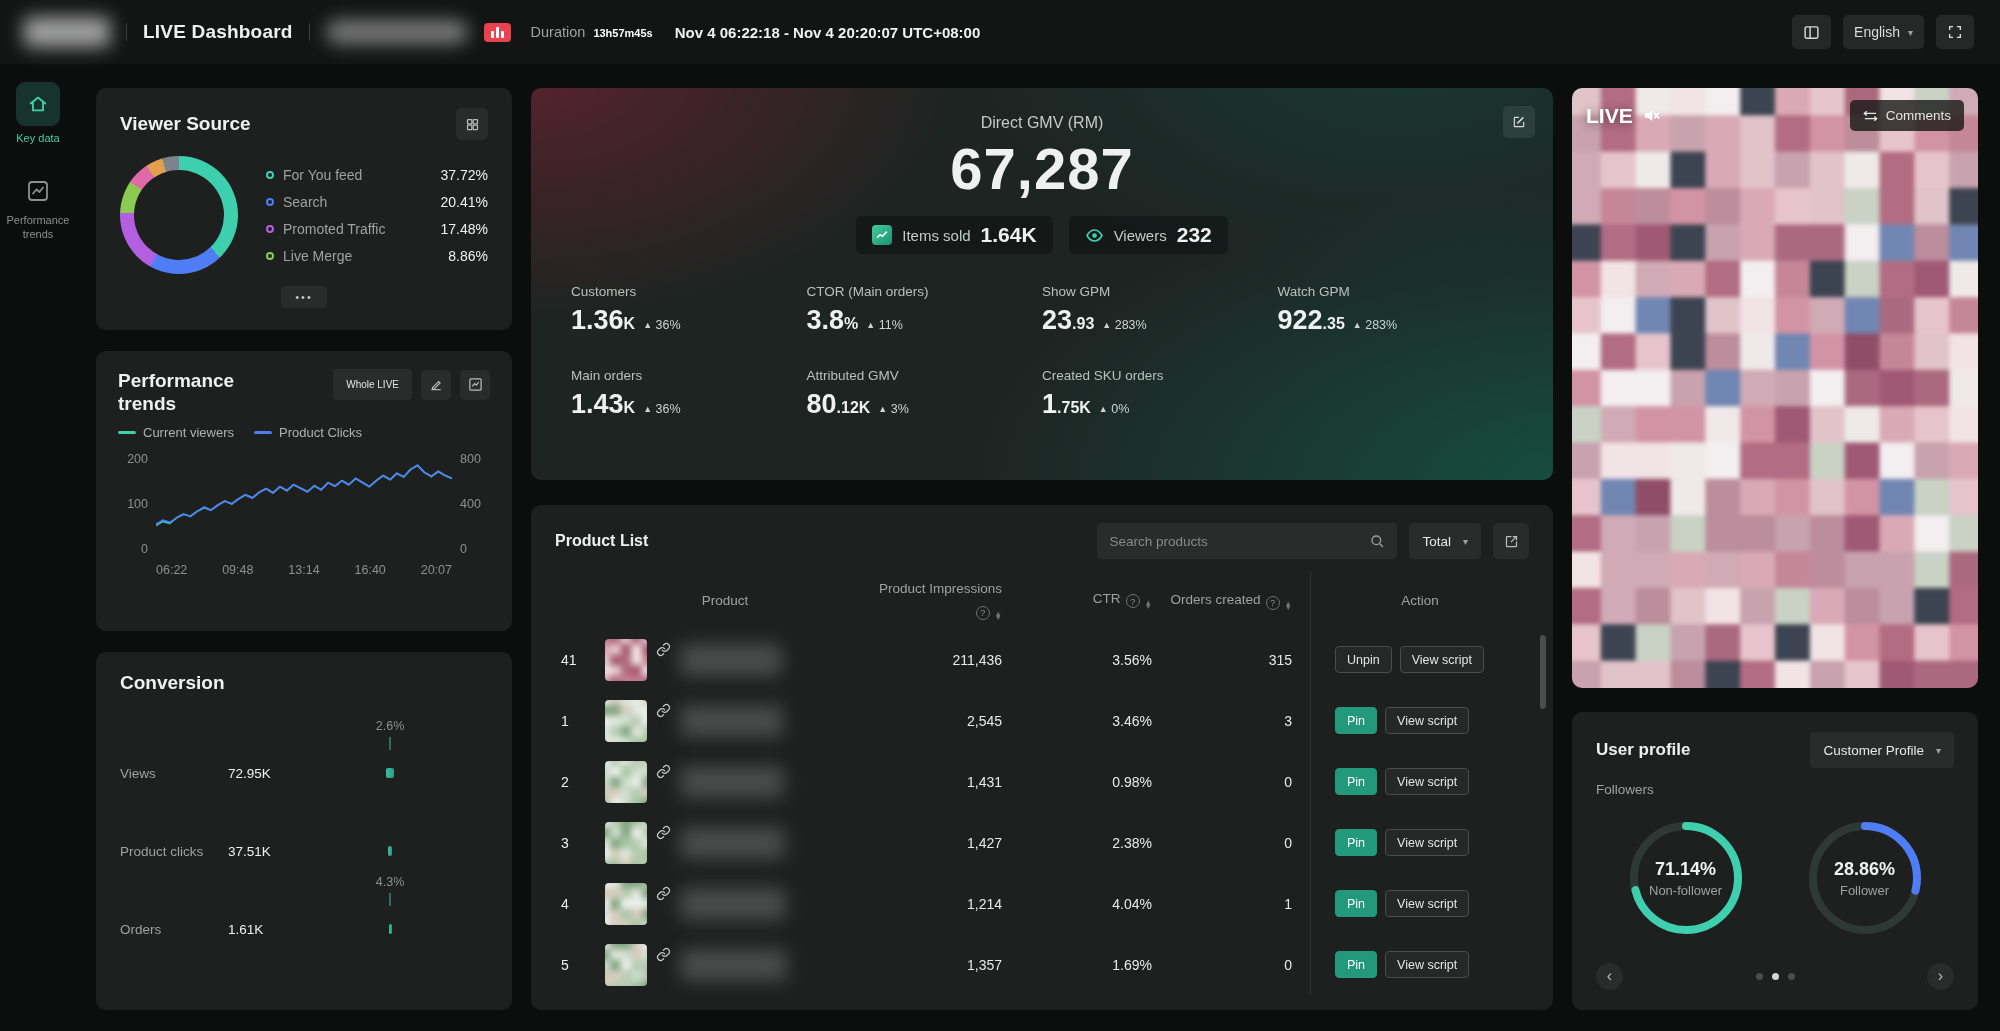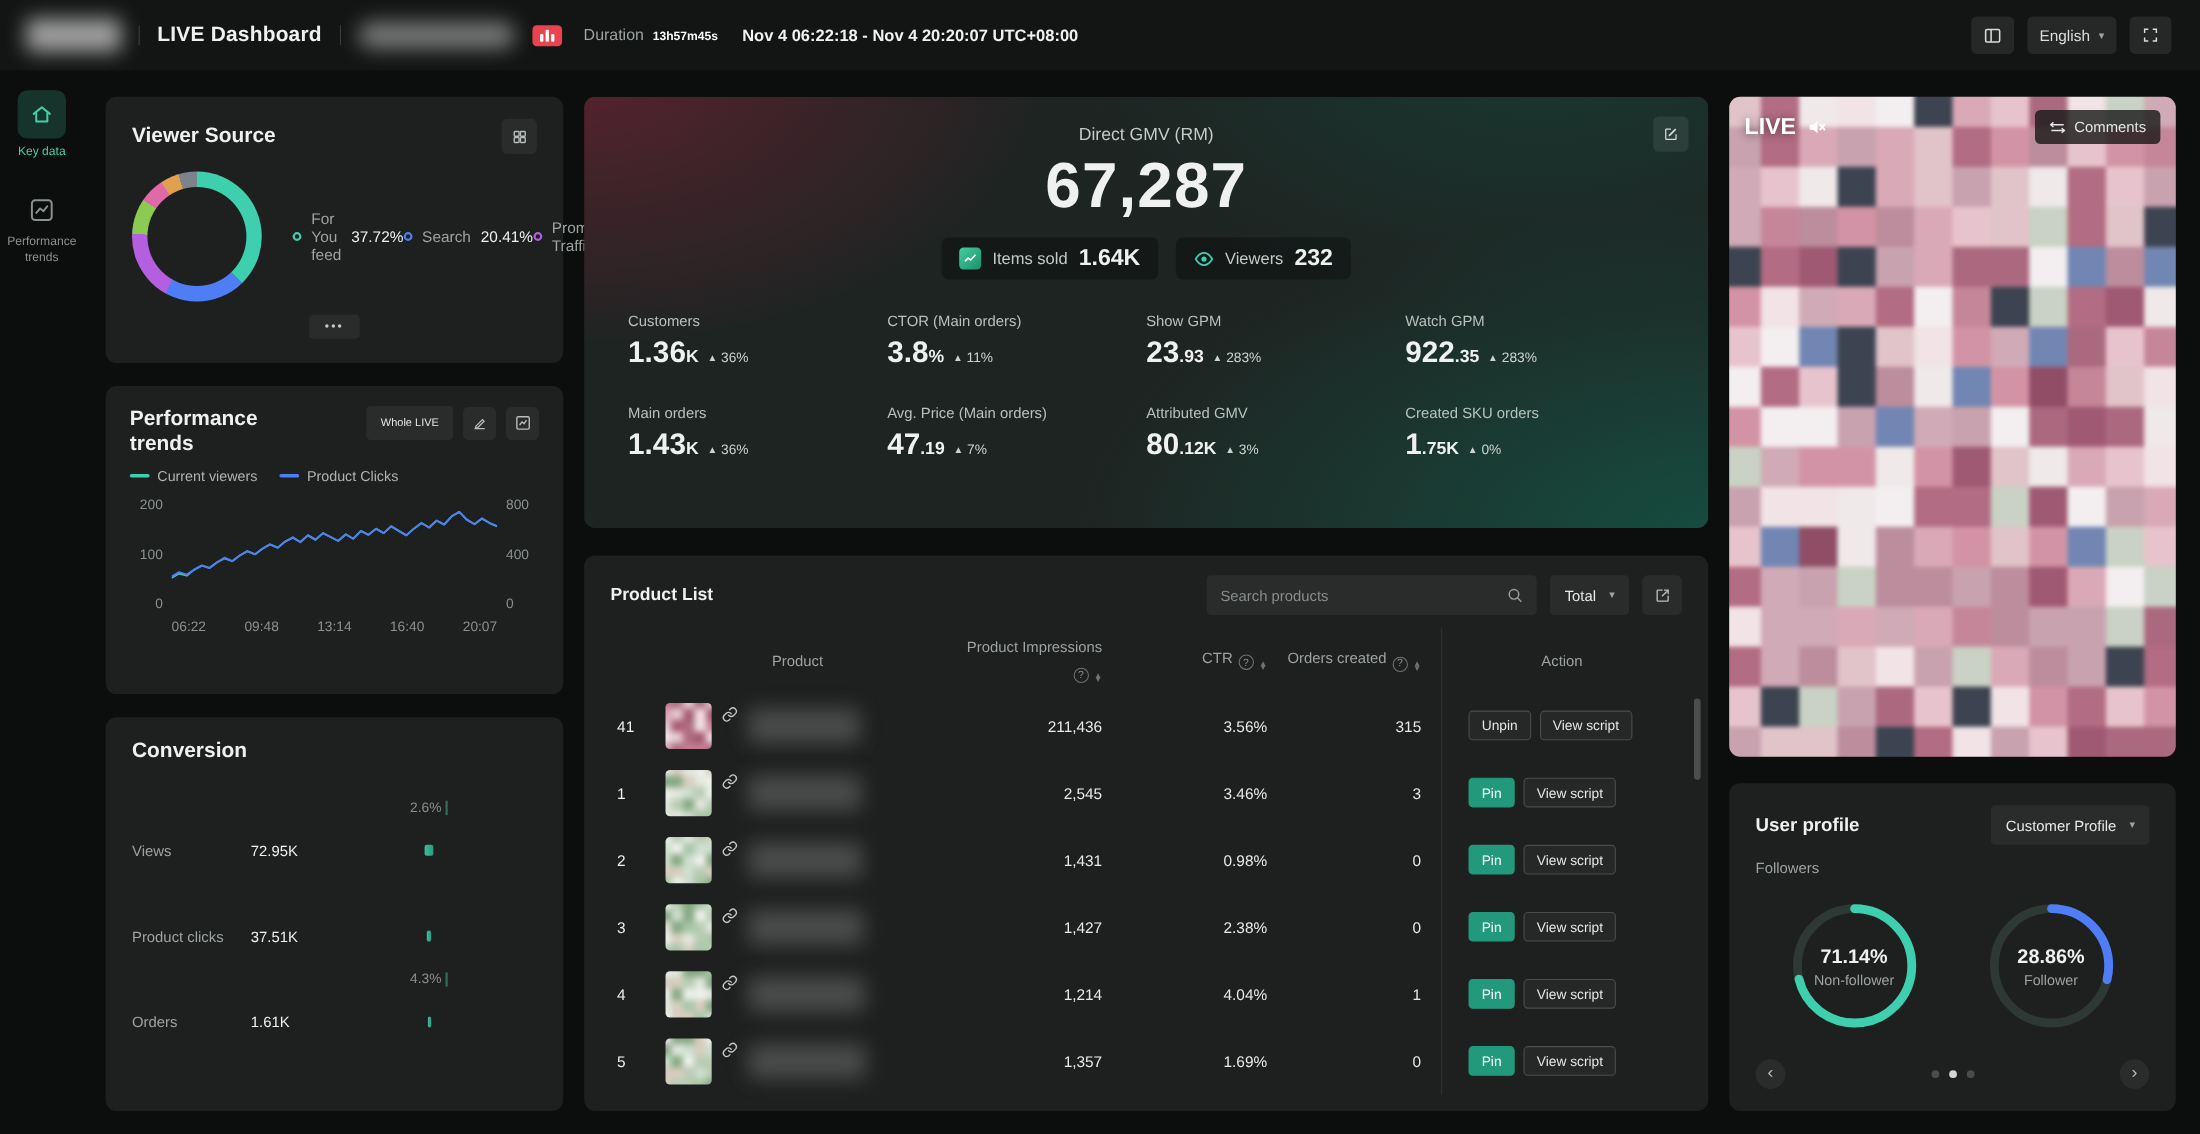--- a/index.html
+++ b/index.html
@@ -45,21 +45,21 @@
 .card-title{font-size:19px;font-weight:bold}
 .icon-btn{width:32px;height:32px;border-radius:5px;background:#2a2b2b;border:none;display:flex;
   align-items:center;justify-content:center;cursor:pointer}
 
 
 .vs-card{height:242px;padding:20px 24px}
 .vs-head{display:flex;justify-content:space-between;align-items:center}
 .vs-body{display:flex;align-items:center;gap:28px;margin-top:16px}
 .vs-donut{width:118px;height:118px;border-radius:50%;position:relative;flex:0 0 118px}
 .vs-donut::after{content:"";position:absolute;inset:14px;border-radius:50%;background:#1e1f1f}
-.vs-legend{flex:1;display:flex;flex-direction:row;gap:0}
+.vs-legend{flex:1;display:flex;flex-direction:column;gap:11px}
 .vs-li{display:flex;align-items:center;gap:9px;font-size:14px}
 .vs-ring{width:8px;height:8px;border-radius:50%;border:2.5px solid;flex:0 0 8px}
 .vs-lab{color:#9da3a0;flex:1}
 .vs-val{color:#eef1ef}
 .vs-more{margin:12px auto 0;width:46px;height:22px;border-radius:4px;background:#2a2b2b;border:none;
   color:#c5c9c7;font-size:11px;letter-spacing:2px;display:block;cursor:pointer}
 
 
 .pt-card{height:280px;padding:18px 22px}
 .pt-head{display:flex;justify-content:space-between;align-items:flex-start}
@@ -80,21 +80,21 @@
 
 .cv-card{flex:1;padding:20px 24px;overflow:hidden}
 .cv-body{margin-top:14px}
 .cv-row{display:flex;align-items:center;height:26px}
 .cv-label{width:108px;font-size:13.5px;color:#9da3a0}
 .cv-value{width:64px;font-size:13.5px;color:#eef1ef}
 .cv-barwrap{flex:1;display:flex;justify-content:center;align-items:center}
 .cv-bar{height:10px;border-radius:2px;background:linear-gradient(90deg,#39bf9e,#2a9a80);min-width:3px;display:block}
 .cv-conn{display:flex;height:52px}
 .cv-conn .sp{width:172px}
-.cv-connmid{flex:1;display:flex;flex-direction:row;align-items:center;justify-content:center;gap:4px}
+.cv-connmid{flex:1;display:flex;flex-direction:column;align-items:center;justify-content:center;gap:4px}
 .cv-rate{font-size:12.5px;color:#8b918e}
 .cv-vline{width:2px;height:13px;background:#2f6e5e;display:block}
 
 
 .gmv-card{height:392px;padding:26px 40px;overflow:hidden;
  background:
   radial-gradient(75% 115% at 0% -5%, rgba(138,33,58,.52), rgba(138,33,58,0) 55%),
   radial-gradient(95% 125% at 102% 102%, rgba(15,112,89,.55), rgba(15,112,89,0) 62%),
   radial-gradient(70% 100% at 85% -10%, rgba(17,92,75,.35), rgba(17,92,75,0) 60%),
   #1e2422}
@@ -446,28 +446,20 @@
                   <span class="gm-sub">.35</span>
                   <span class="gm-delta"><span class="tri">▲</span> 283%</span>
                 </div>
               </div>
               <div>
                 <div class="gm-label">Main orders</div>
                 <div class="gm-val">
                   <span class="gm-main">1.43</span>
                   <span class="gm-sub">K</span>
                   <span class="gm-delta"><span class="tri">▲</span> 36%</span>
-                </div>
-              </div>
-              <div>
-                <div class="gm-label">Avg. Price (Main orders)</div>
-                <div class="gm-val">
-                  <span class="gm-main">47</span>
-                  <span class="gm-sub">.19</span>
-                  <span class="gm-delta"><span class="tri">▲</span> 7%</span>
                 </div>
               </div>
               <div>
                 <div class="gm-label">Attributed GMV</div>
                 <div class="gm-val">
                   <span class="gm-main">80</span>
                   <span class="gm-sub">.12K</span>
                   <span class="gm-delta"><span class="tri">▲</span> 3%</span>
                 </div>
               </div>

